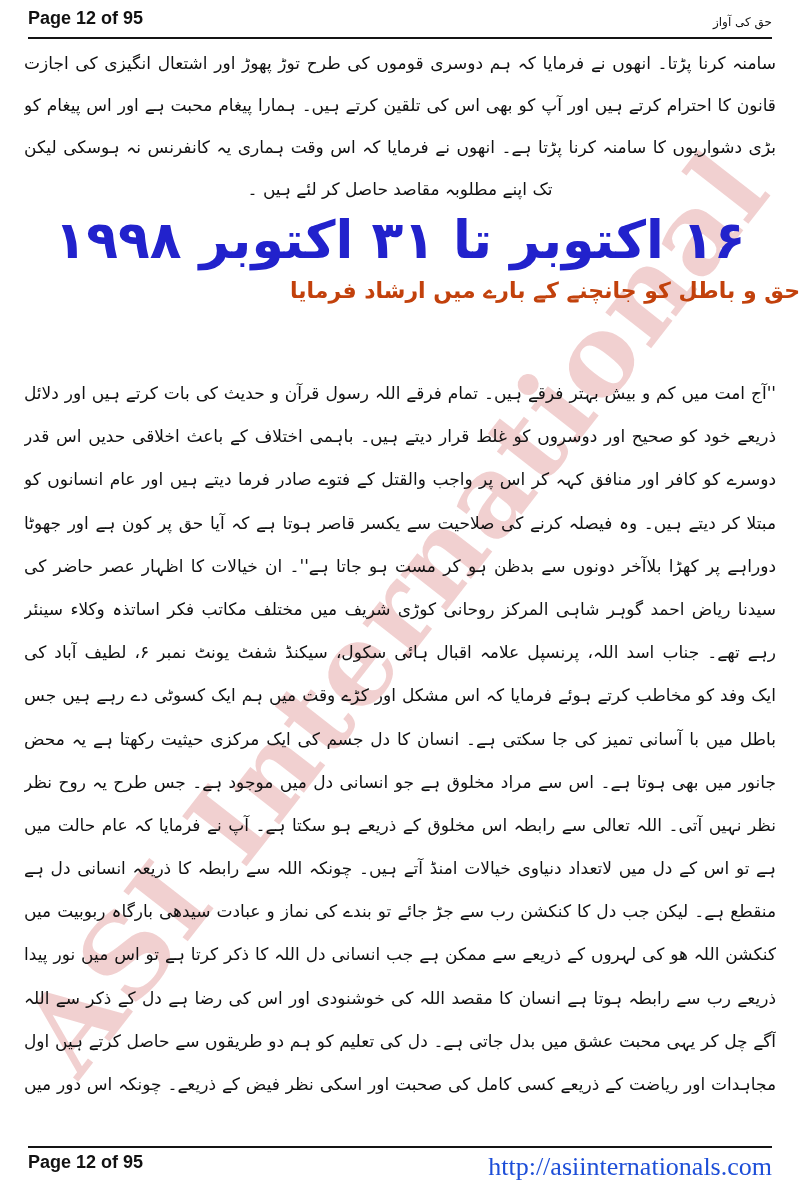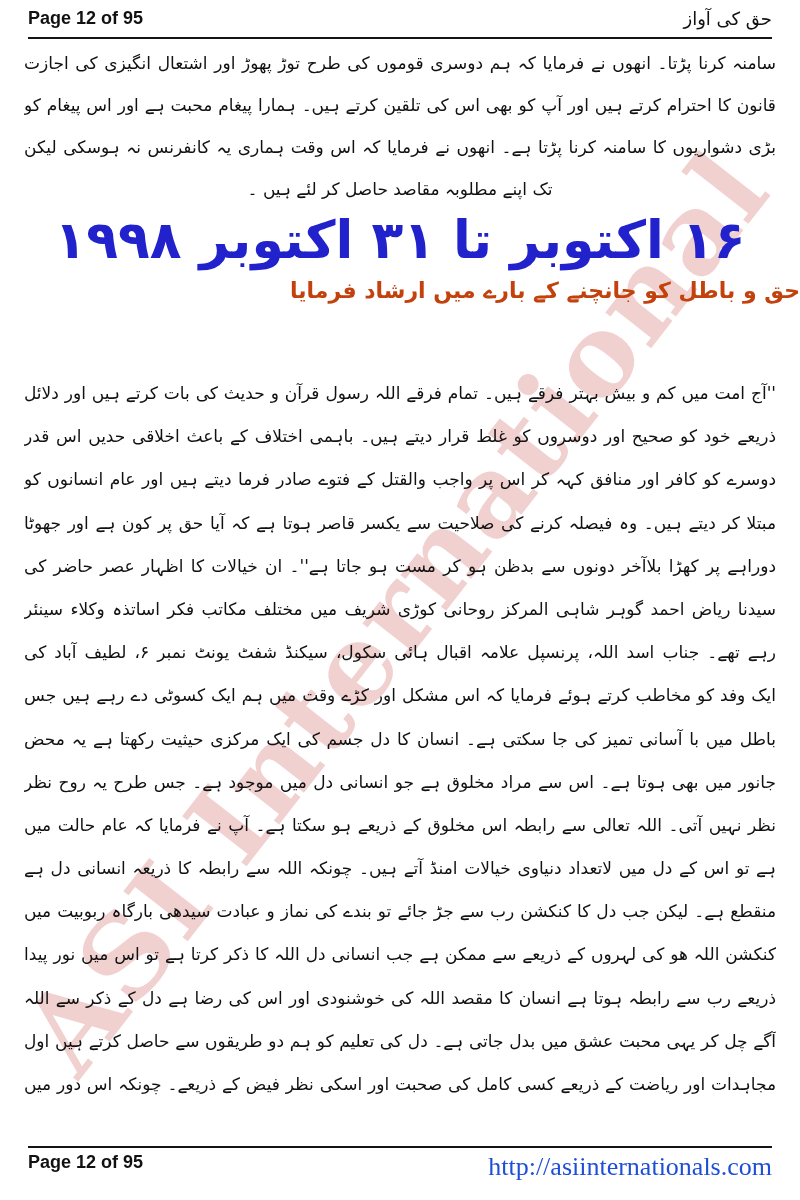--- a/index.html
+++ b/index.html
@@ -12,21 +12,21 @@
     transform:translate(-50%,-50%) rotate(-52deg);
     font-family:"DejaVu Serif",serif;font-size:112px;font-weight:bold;
     color:rgba(205,85,85,0.28);white-space:nowrap;letter-spacing:2px;
     pointer-events:none;
   }
   .hdr{
     position:absolute;top:8px;left:28px;right:28px;z-index:1;
     display:flex;justify-content:space-between;align-items:flex-end;
   }
   .hdr-page{font-family:"Liberation Sans",sans-serif;font-weight:bold;font-size:18px;}
-  .hdr-title{font-size:18px;direction:rtl;}
+  .hdr-title{font-size:12px;direction:rtl;}
   .rule{position:absolute;left:28px;right:28px;height:2px;background:#141414;z-index:1;}
   .rule-top{top:37px;}
   .rule-bottom{top:1146px;}
   .para{position:absolute;left:24px;right:24px;z-index:1;direction:rtl;}
   .para1{top:42px;}
   .para2{top:372px;}
   .uline{
     font-size:17px;line-height:42px;height:42px;overflow:hidden;
     text-align:justify;text-align-last:justify;text-justify:inter-word;
     white-space:normal;

